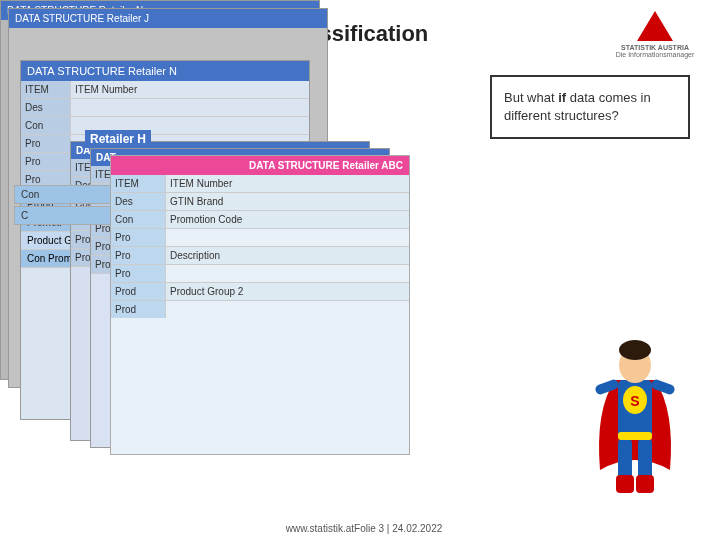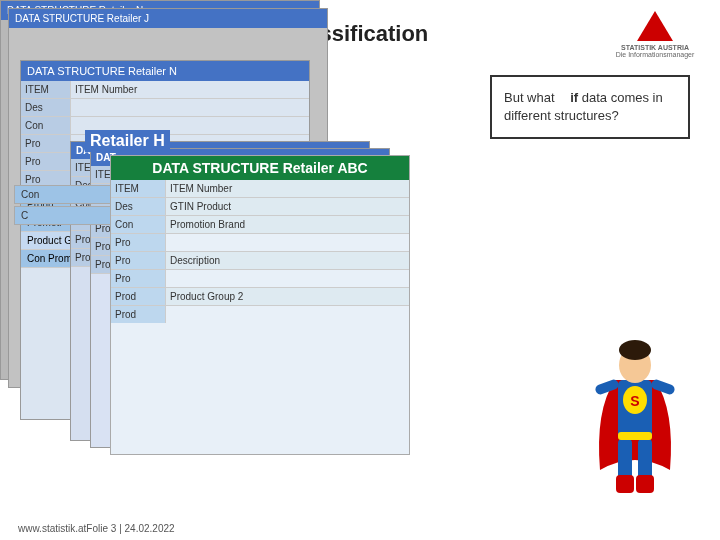--- a/index.html
+++ b/index.html
@@ -87,26 +87,26 @@
       top: 155px;
       left: 110px;
       width: 300px;
       height: 300px;
       background: #e8f0f8;
       border: 1px solid #aaa;
       z-index: 10;
     }
 
     .card-header {
-      background: #15803d;
+      background: #ec4899;
       color: #fff;
       font-weight: bold;
-      font-size: 14px;
+      font-size: 10px;
       padding: 4px 6px;
-      text-align: center;
+      text-align: right;
     }
 
     .card-row {
       display: flex;
       border-bottom: 1px solid #ccc;
     }
 
     .card-row:last-child {
       border-bottom: none;
     }
@@ -231,21 +231,20 @@
       border: 2px solid #333;
       padding: 12px;
       font-size: 13px;
       color: #333;
       line-height: 1.4;
       z-index: 20;
     }
 
     .callout-box strong {
       font-weight: bold;
-      margin-left: 12px;
     }
 
     
     .superman {
       position: absolute;
       bottom: 30px;
       right: 25px;
       width: 120px;
       height: 200px;
       z-index: 15;
@@ -260,33 +259,33 @@
       height: 180px;
     }
 
     
     .footer {
       position: absolute;
       bottom: 6px;
       left: 10px;
       right: 10px;
       display: flex;
-      justify-content: flex-start;
+      justify-content: center;
       font-size: 10px;
       color: #555;
       z-index: 25;
       margin-left: 8px;
     }
 
     
     .retailer-h-label {
       position: absolute;
       top: 130px;
       left: 85px;
-      font-size: 16px;
+      font-size: 12px;
       font-weight: bold;
       color: #333;
       z-index: 9;
       background: #4472c4;
       color: white;
       padding: 2px 5px;
     }
 
     
     .dat-label {
@@ -450,25 +449,25 @@
   </div>
 
   <div class="card-abc">
     <div class="card-header">DATA STRUCTURE Retailer ABC</div>
     <div class="card-row">
       <div class="card-col1">ITEM</div>
       <div class="card-col2">ITEM Number</div>
     </div>
     <div class="card-row">
       <div class="card-col1">Des</div>
-      <div class="card-col2">GTIN Product</div>
+      <div class="card-col2">GTIN Brand</div>
     </div>
     <div class="card-row">
       <div class="card-col1">Con</div>
-      <div class="card-col2">Promotion Brand</div>
+      <div class="card-col2">Promotion Code</div>
     </div>
     <div class="card-row">
       <div class="card-col1">Pro</div>
     </div>
     <div class="card-row">
       <div class="card-col1">Pro</div>
       <div class="card-col2">Description</div>
     </div>
     <div class="card-row">
       <div class="card-col1">Pro</div>

